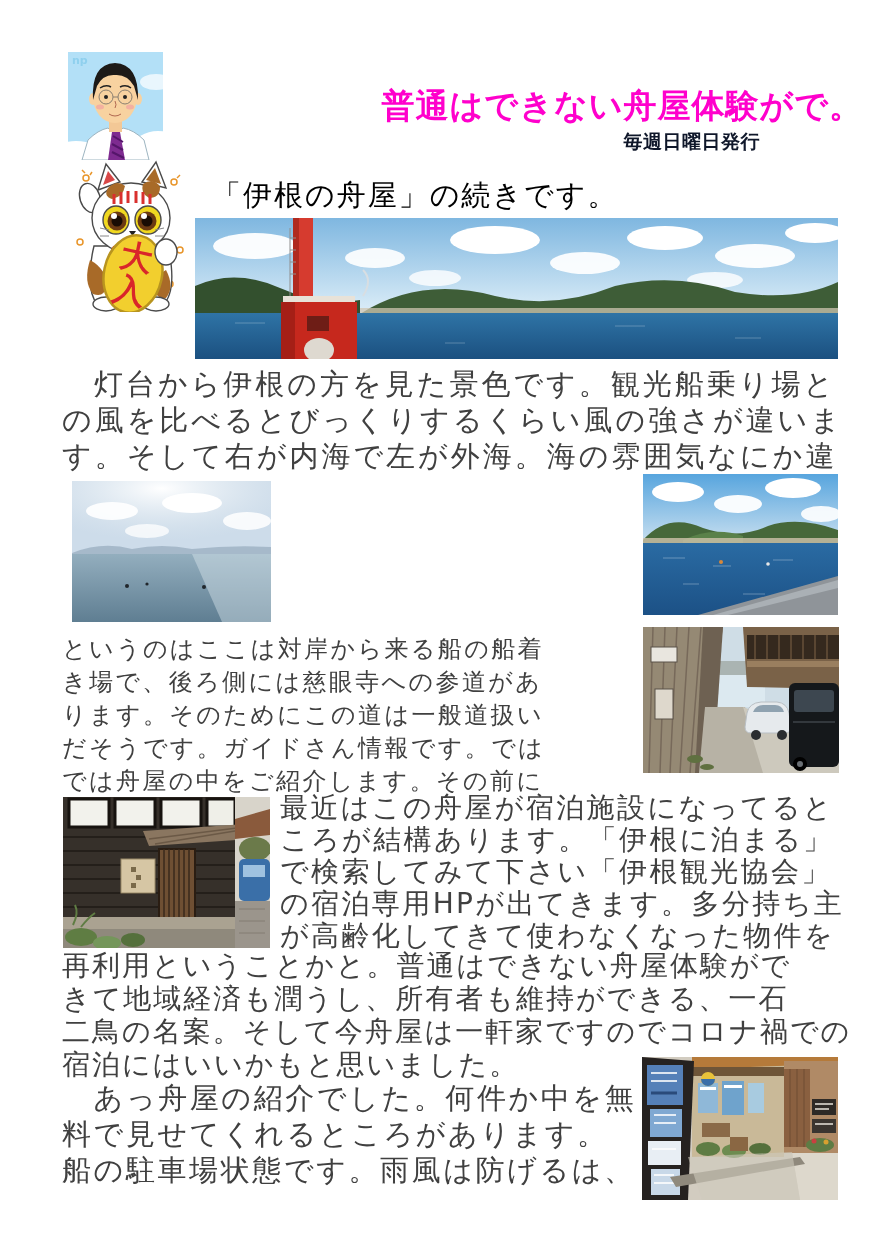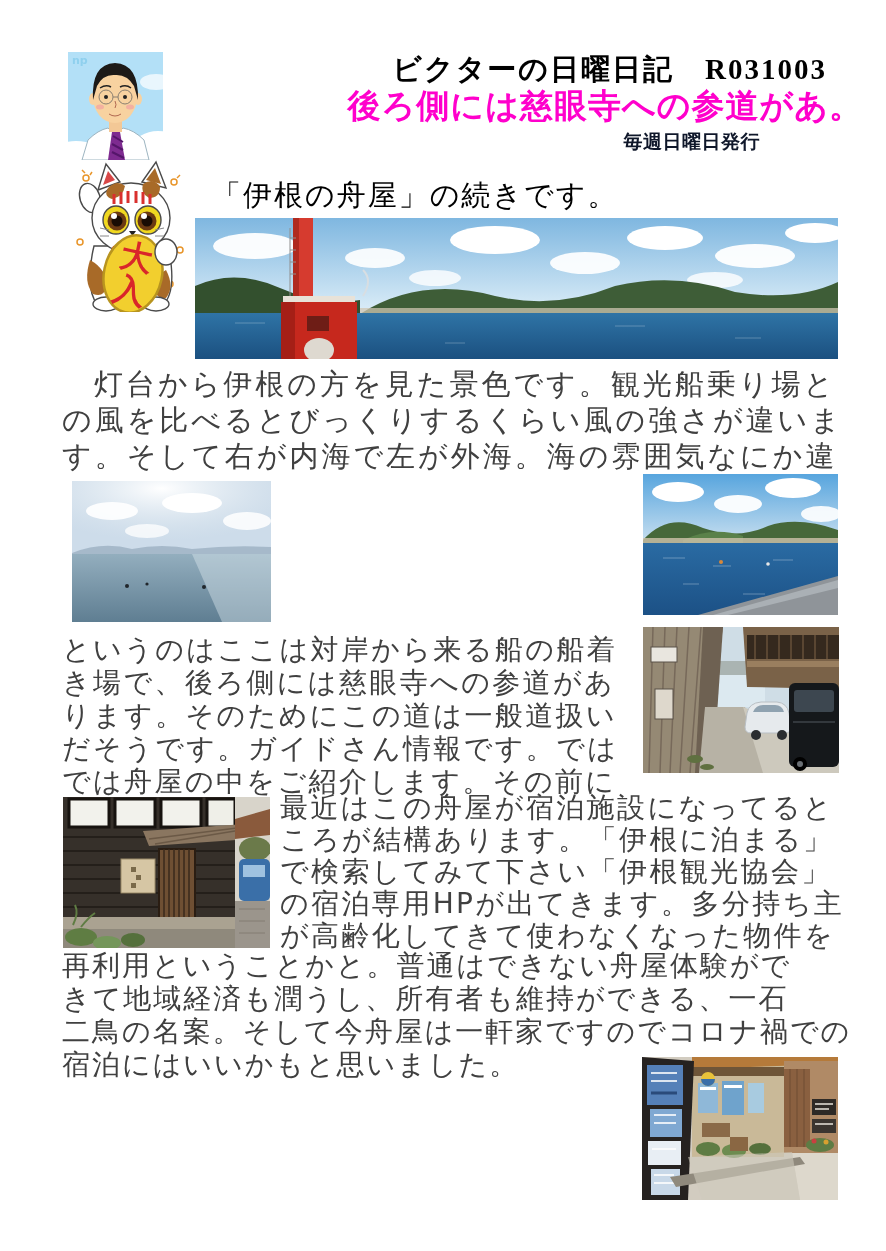--- a/index.html
+++ b/index.html
@@ -7,21 +7,21 @@
         font-family:"DejaVu Sans",sans-serif;color:#000;}
   .abs{position:absolute;}
   .body-text{white-space:pre-line;color:#404040;}
   #title{top:50px;right:59px;font-family:"Liberation Serif","DejaVu Serif",serif;
          font-size:29px;letter-spacing:2px;font-weight:600;}
   #subtitle{top:84px;right:23px;font-size:33px;font-weight:bold;color:#ff00cc;letter-spacing:1px;}
   #issue-note{top:129px;right:126px;font-size:19px;font-weight:bold;color:#0f172a;letter-spacing:0.5px;}
   #intro{top:176px;left:212px;font-size:29px;letter-spacing:2px;}
   #p1{top:366px;left:62px;width:792px;font-size:29px;line-height:36px;letter-spacing:3px;}
   #p2{top:477px;left:279px;font-size:28px;line-height:31px;letter-spacing:2px;}
-  #p3{top:633px;left:62px;font-size:28px;line-height:33px;letter-spacing:2.4px;}
+  #p3{top:633px;left:62px;font-size:24px;line-height:33px;letter-spacing:2.4px;}
   #p4{top:792px;left:280px;font-size:28px;line-height:32px;letter-spacing:2.4px;}
   #p5{top:949px;left:62px;width:792px;font-size:28px;line-height:33px;letter-spacing:2px;}
   #p6{top:1080px;left:62px;font-size:29px;line-height:36px;letter-spacing:2.6px;}
   .avatar{top:52px;left:68px;width:95px;height:108px;border-radius:26px;}
   .cat{top:158px;left:70px;width:122px;height:154px;}
   #photo-main{top:218px;left:195px;width:643px;height:141px;}
   #photo-sea-left{top:481px;left:72px;width:199px;height:141px;}
   #photo-sea-right{top:474px;left:643px;width:195px;height:141px;}
   #photo-alley{top:627px;left:643px;width:196px;height:146px;}
   #photo-dark-house{top:797px;left:63px;width:207px;height:151px;}
@@ -111,22 +111,21 @@
       </g>
       <g transform="rotate(12 63 116)">
         <ellipse cx="63" cy="116" rx="29" ry="39" fill="#f2cf2e" stroke="#b8941f" stroke-width="2.5"></ellipse>
         <text x="63" y="110" text-anchor="middle" font-size="32" font-weight="bold" fill="#d9262a">大</text>
         <text x="63" y="144" text-anchor="middle" font-size="32" font-weight="bold" fill="#d9262a">入</text>
       </g>
       <ellipse cx="96" cy="94" rx="11" ry="13" fill="#ffffff" stroke="#4a4a4a" stroke-width="1.4"></ellipse>
     </svg>
   </div>
 
-  <div class="abs" id="title">ビクターの日曜日記　R031003</div>
-  <div class="abs" id="subtitle">後ろ側には慈眼寺への参道があ。</div>
+  <div class="abs" id="subtitle">普通はできない舟屋体験がで。</div>
   <div class="abs" id="issue-note">毎週日曜日発行</div>
 
   <div class="abs" id="intro">「伊根の舟屋」の続きです。</div>
 
   <figure class="abs" id="photo-main">
     <svg viewBox="0 0 643 141" preserveAspectRatio="none">
       <defs>
         <linearGradient id="skyG" x1="0" y1="0" x2="0" y2="1">
           <stop offset="0" stop-color="#7fb7e0"></stop>
             <stop offset="1" stop-color="#ddeef8"></stop>
@@ -334,20 +333,23 @@
 きて地域経済も潤うし、所有者も維持ができる、一石
 二鳥の名案。そして今舟屋は一軒家ですのでコロナ禍での
 宿泊にはいいかもと思いました。</div>
 
   <div class="abs body-text" id="p4">最近はこの舟屋が宿泊施設になってると
 ころが結構あります。「伊根に泊まる」
 で検索してみて下さい「伊根観光協会」
 の宿泊専用HPが出てきます。多分持ち主
 が高齢化してきて使わなくなった物件を</div>
 
+  <div class="abs body-text" id="p6">　あっ舟屋の紹介でした。何件か中を無
+料で見せてくれるところがあります。
+船の駐車場状態です。雨風は防げるは、</div>
 
   <figure class="abs" id="photo-storefront">
     <svg viewBox="0 0 196 143" preserveAspectRatio="none">
       <rect width="196" height="143" fill="#d2ccc0"></rect>
       <polygon points="150,95 196,85 196,143 158,143" fill="#ddd8cc"></polygon>
       <g>
         <rect x="50" y="6" width="92" height="94" fill="#c9b998"></rect>
         <polygon points="50,0 196,0 196,7 50,12" fill="#b57a3a"></polygon>
         <rect x="50" y="10" width="92" height="9" fill="#6e5538"></rect>
         <rect x="56" y="26" width="20" height="30" fill="#8fb8d8"></rect>

